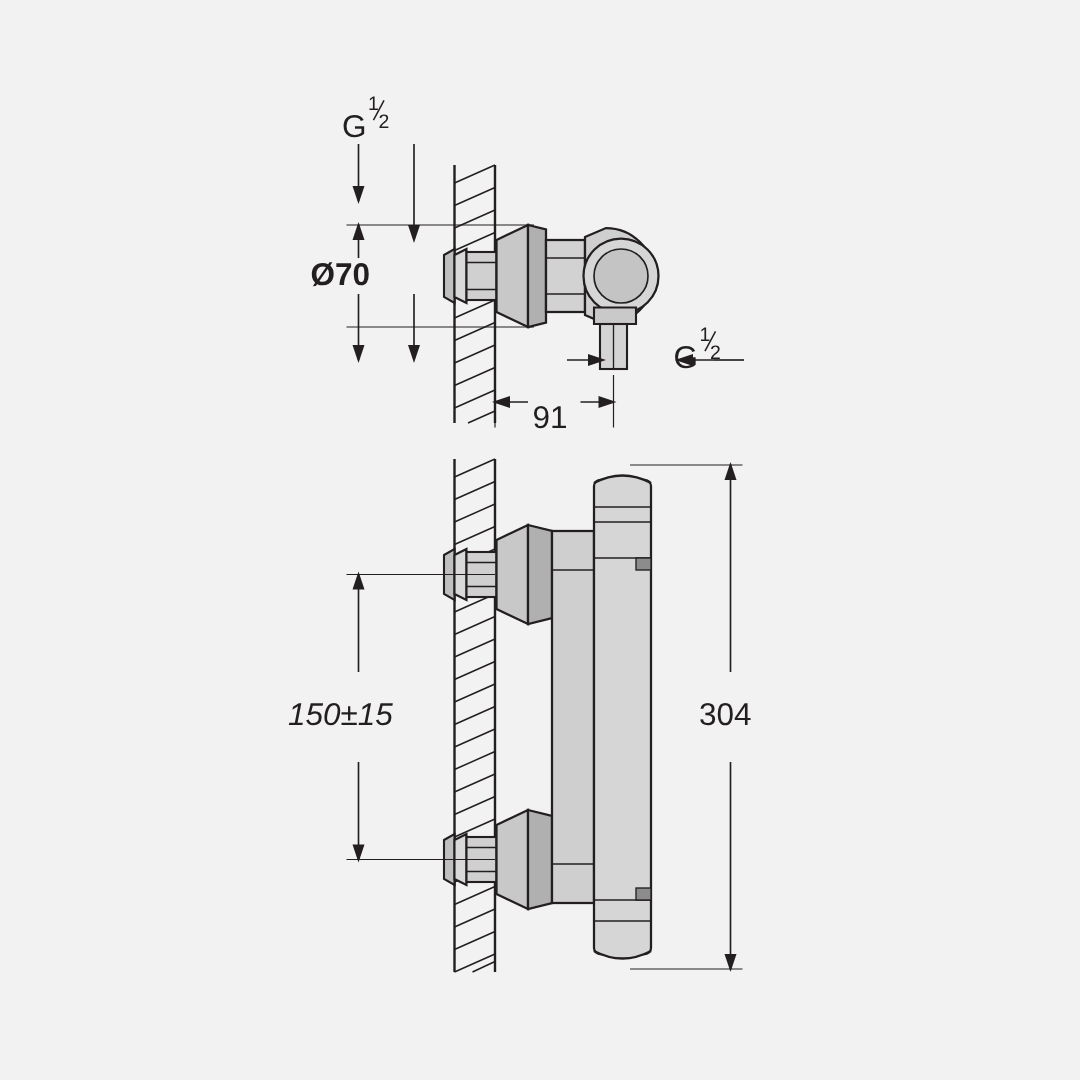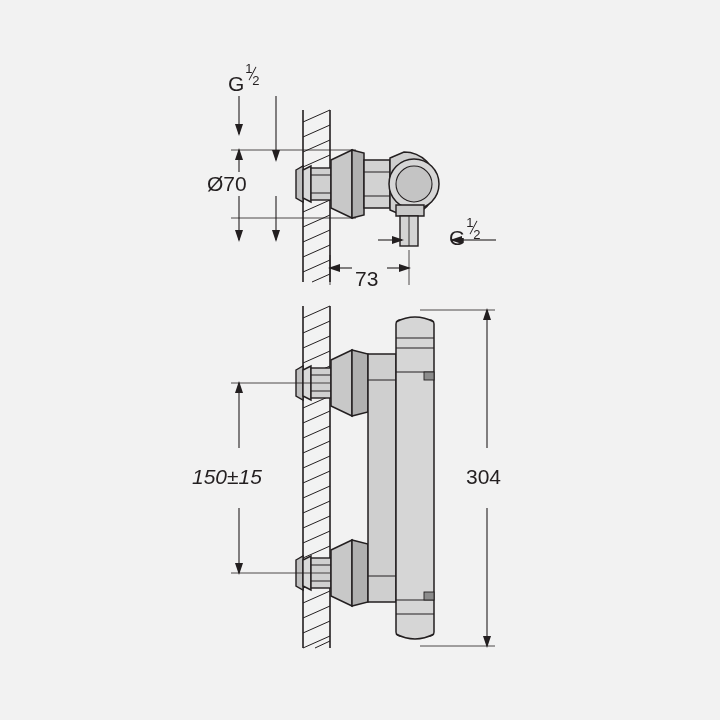--- a/index.html
+++ b/index.html
@@ -250,25 +250,25 @@
         <line x1="420" y1="310" x2="495" y2="310" stroke="#231f20" stroke-width="0.8"></line>
         <line x1="420" y1="646" x2="495" y2="646" stroke="#231f20" stroke-width="0.8"></line>
       </g>
     </g>
   </svg>
 
   <div class="lbl" style="left:228px; top:70px;">
     <span>G</span><span class="frac"><span class="num">1</span><span class="bar"></span><span class="den">2</span></span>
   </div>
 
-  <div class="lbl" style="left:207px; top:173px;">Ø70</div>
+  <div class="lbl" style="left:207px; top:173px;font-weight:bold;">Ø70</div>
 
   <div class="lbl" style="left:449px; top:224px;">
     <span>G</span><span class="frac"><span class="num">1</span><span class="bar"></span><span class="den">2</span></span>
   </div>
 
-  <div class="lbl" style="left:355px; top:268px;">73</div>
+  <div class="lbl" style="left:355px; top:268px;">91</div>
 
   <div class="lbl" style="left:192px; top:466px;font-style:italic;">150±15</div>
 
   <div class="lbl" style="left:466px; top:466px;">304</div>
 
 </div>
 
 </body></html>

